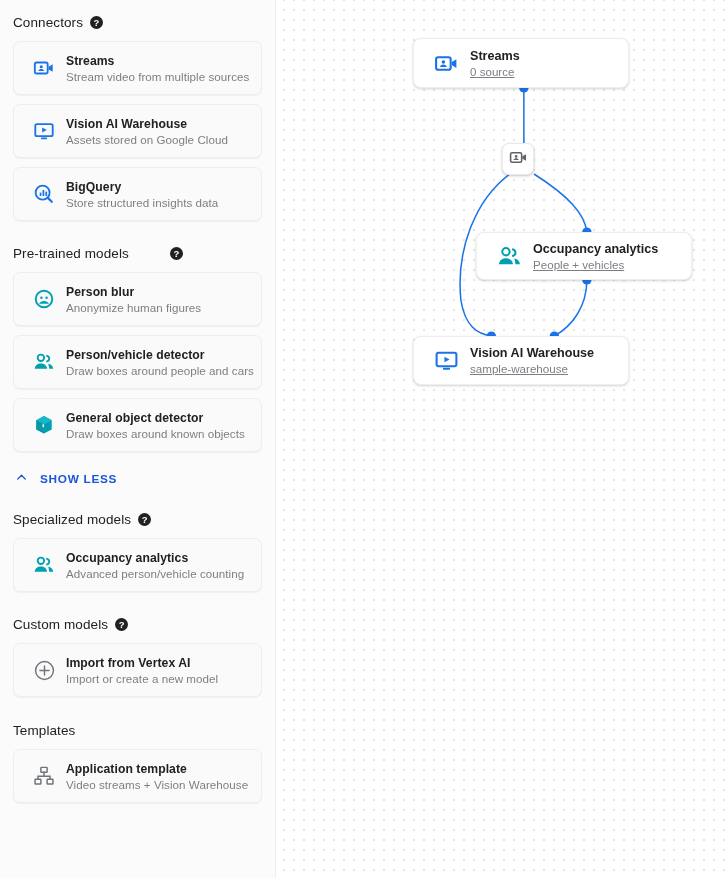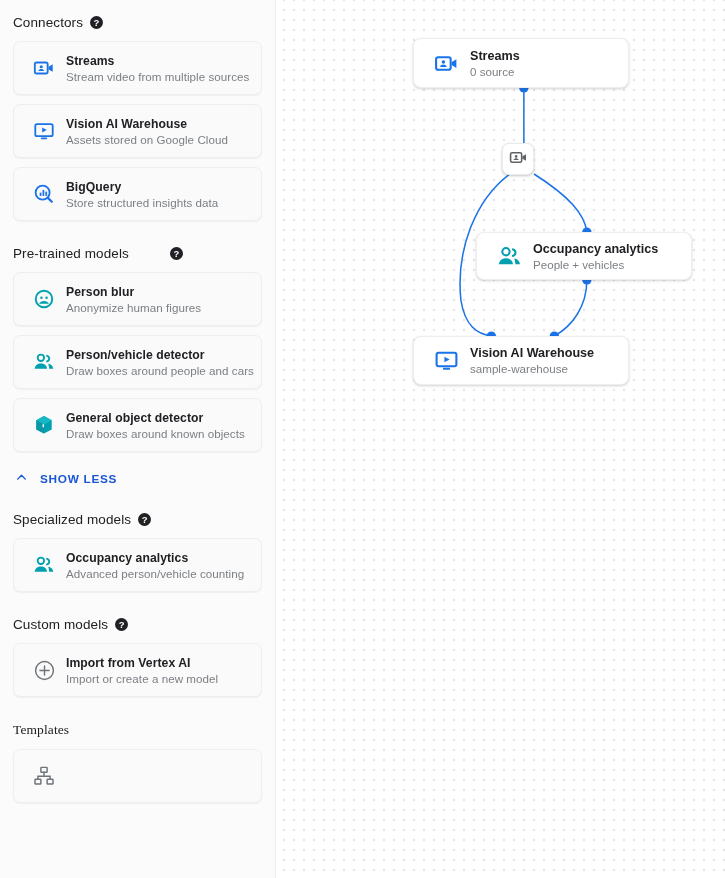--- a/index.html
+++ b/index.html
@@ -24,21 +24,21 @@
   .section-head {
     display: flex; align-items: center; gap: 7px;
     font-size: 13.5px; color: #202124; font-weight: 400;
     letter-spacing: .1px;
     height: 20px;
   }
   .sec-connectors { margin-top: 12px; }
   .sec-pretrained { margin-top: 22px; gap: 41px; }
   .sec-specialized { margin-top: 22px; }
   .sec-custom { margin-top: 22px; }
-  .sec-templates { margin-top: 23px; font-family: Liberation Serif, serif; }
+  .sec-templates { margin-top: 23px; }
 
   .help-dot {
     width: 13px; height: 13px; border-radius: 50%;
     background: #202124; color: #fff;
     font-size: 9.5px; font-weight: 700; line-height: 13px;
     text-align: center; display: inline-block;
     font-family: "Liberation Sans", sans-serif;
   }
 
   .card {
@@ -83,21 +83,21 @@
     border: 1px solid #eceef0;
     border-radius: 8px;
     display: flex; align-items: center;
     padding-left: 12px;
     box-shadow: 0 1px 3px rgba(60,64,67,.16), 0 1px 2px rgba(60,64,67,.08);
     z-index: 3;
   }
   .node-icon { width: 40px; flex: 0 0 40px; display: flex; align-items: center; justify-content: center; }
   .node-text { display: flex; flex-direction: column; gap: 2px; padding-left: 4px; }
   .node-title { font-size: 12.6px; font-weight: 700; color: #202124; }
-  .node-sub { font-size: 11.6px; color: #7b7f84; }
+  .node-sub { font-size: 11.6px; color: #7b7f84; text-decoration: underline; }
 
   #node-streams { left: 137px; top: 38px; width: 216px; height: 50px; }
   #node-occupancy { left: 200px; top: 232px; width: 216px; height: 48px; }
   #node-warehouse { left: 137px; top: 336px; width: 216px; height: 49px; }
 
   #node-hub {
     position: absolute;
     left: 226px; top: 143px;
     width: 32px; height: 32px;
     background: #fff;
@@ -270,20 +270,24 @@
 
     <div class="card">
       <span class="card-icon">
         <svg width="22" height="22" viewBox="0 0 24 24" fill="none" stroke="#6f7479" stroke-width="1.6">
             <rect x="8.6" y="2.6" width="6.8" height="5.4" rx=".7"></rect>
             <rect x="2.2" y="15.6" width="6.4" height="5.2" rx=".7"></rect>
             <rect x="15.4" y="15.6" width="6.4" height="5.2" rx=".7"></rect>
             <path d="M12 8v4.2M5.4 15.6v-3.4h13.2v3.4" stroke-linecap="round"></path>
           </svg>
       </span>
+      <span class="card-text">
+        <span class="card-title">Application template</span>
+        <span class="card-sub">Video streams + Vision Warehouse</span>
+      </span>
     </div>
 
   </aside>
 
   <main id="canvas">
 
     <svg id="edges" viewBox="0 0 442 878" preserveAspectRatio="none">
 
       <path d="M244 88 L244 143" fill="none" stroke="#1a73e8" stroke-width="1.5"></path>
 

